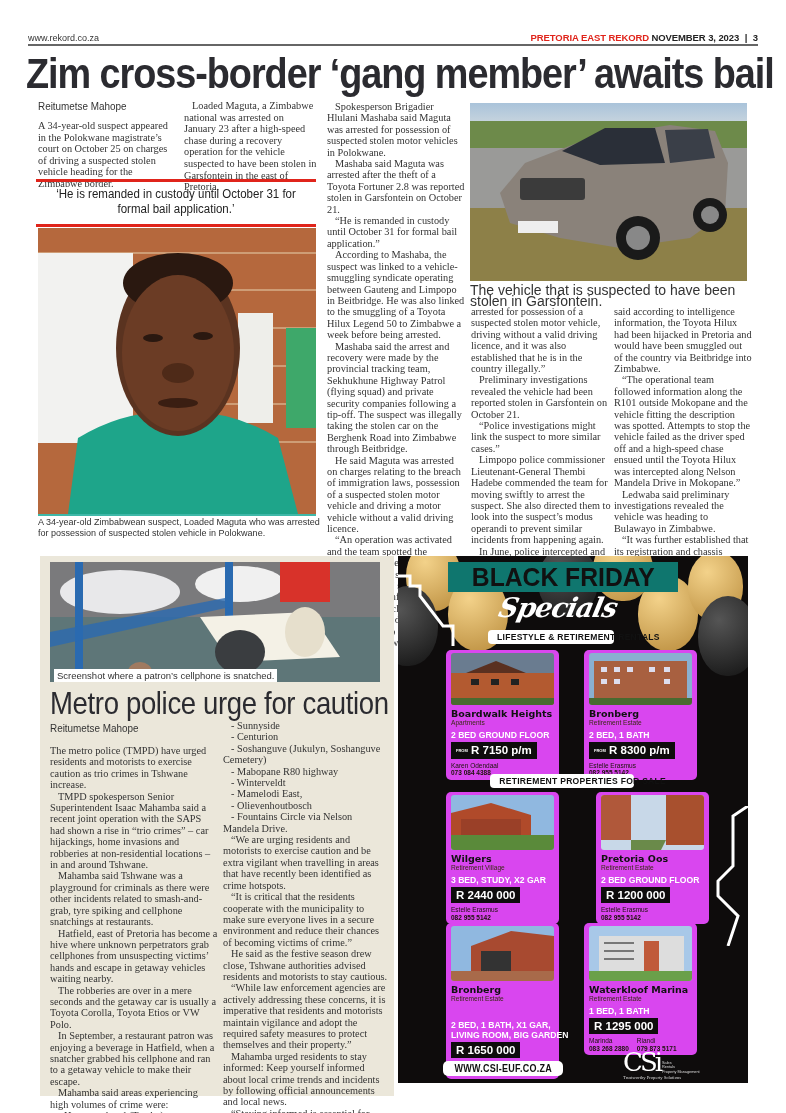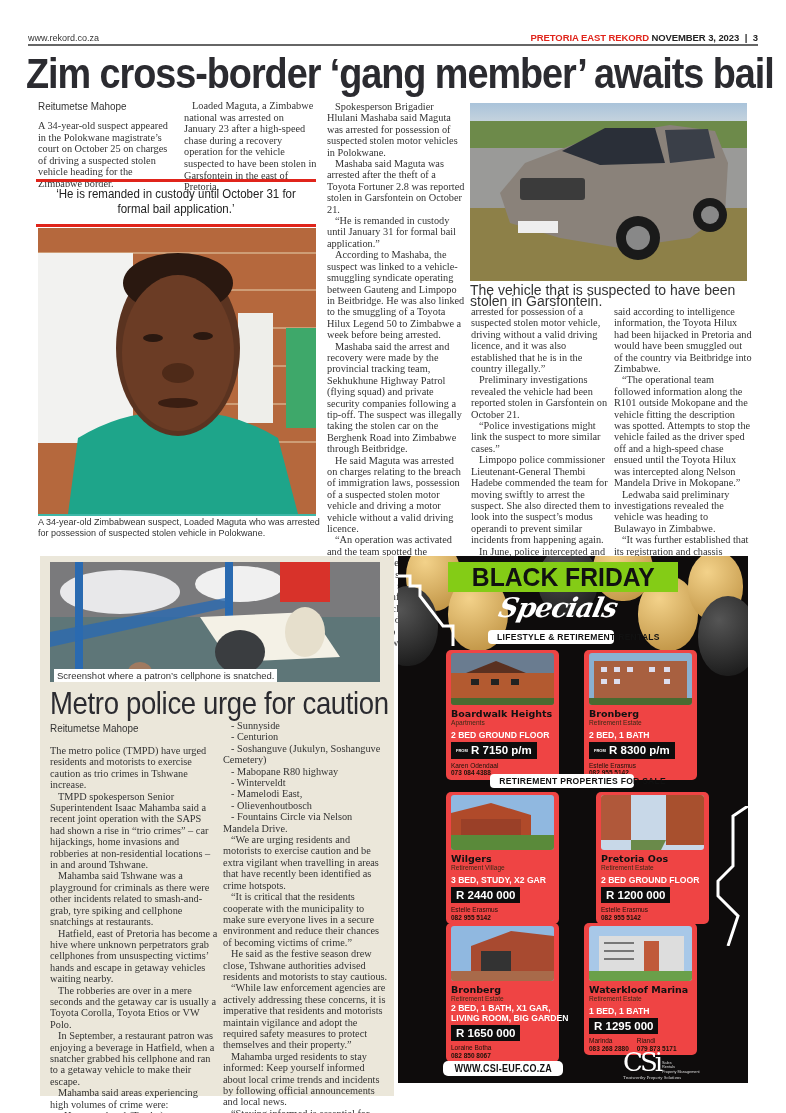--- a/index.html
+++ b/index.html
@@ -35,26 +35,26 @@
   .metro-box { left: 40px; top: 556px; width: 354px; height: 540px; background: #ebe7da; }
   .photo-cctv { left: 50px; top: 562px; width: 330px; height: 120px; overflow: hidden; background: #4a6a70; }
   .cctv-caption { left: 54px; top: 669px; background: #fff; padding: 1px 3px; font: 9.5px "Liberation Sans", sans-serif; color: #333; }
   .metro-title { left: 50px; top: 684px; font: 32px "Liberation Sans", sans-serif; color: #2b2b30; transform: scaleX(0.86); transform-origin: left top; white-space: nowrap; letter-spacing: -0.4px; line-height: 38px; }
   .list p { text-indent: 0; padding-left: 8px; }
   .list p.wrap { padding-left: 0; text-indent: 8px; }
 
   
   .ad { left: 398px; top: 556px; width: 350px; height: 527px; background: #0e0c0c; overflow: hidden; }
   .balloon { position: absolute; border-radius: 50% 50% 48% 48%; }
-  .bf-title { left: 50px; top: 6px; width: 230px; height: 30px; background: #84cc16; color: #111; font: 900 26px "Liberation Sans", sans-serif; text-align: center; line-height: 30px; letter-spacing: 0px; }
+  .bf-title { left: 50px; top: 6px; width: 230px; height: 30px; background: #0f766e; color: #111; font: 900 26px "Liberation Sans", sans-serif; text-align: center; line-height: 30px; letter-spacing: 0px; }
   .bf-title span { display: inline-block; transform: scaleX(0.95); }
   .specials { left: 100px; top: 36px; width: 120px; font: italic bold 27px "DejaVu Serif", serif; color: #fff; text-align: center; letter-spacing: -1px; transform: skewX(-12deg); }
   .pill { background: #fff; color: #111; font: bold 9.5px "Liberation Sans", sans-serif; border-radius: 4px; text-align: center; letter-spacing: 0.3px; white-space: nowrap; }
   .pill span { display: inline-block; transform: scaleX(0.9); }
-  .card { position: absolute; background: #ef4444; border-radius: 5px; padding: 3px 5px; width: 113px; }
+  .card { position: absolute; background: #d946ef; border-radius: 5px; padding: 3px 5px; width: 113px; }
   .card .img { height: 52px; border-radius: 3px; overflow: hidden; margin-bottom: 3px; }
   .card .name { font: bold 9.5px "DejaVu Sans", sans-serif; color: #111; line-height: 11px; }
   .card .sub { font: 6.6px "Liberation Sans", sans-serif; color: #3a2a15; line-height: 8px; }
   .card .spec { font: bold 8.6px "Liberation Sans", sans-serif; color: #fff; line-height: 10px; margin-top: 3px; white-space: nowrap; }
   .card .price { display: inline-block; background: #0e0c0c; color: #fff; font: bold 11.5px "Liberation Sans", sans-serif; padding: 1px 5px; margin-top: 2px; line-height: 14px; }
   .card .contact { font: 6.5px "Liberation Sans", sans-serif; color: #1a1208; line-height: 7.5px; margin-top: 3px; }
   .card .contact b { font-weight: bold; }
   .card .two-col { display: flex; gap: 8px; }
   .csi-url { left: 45px; top: 505px; }
   .csi-logo { left: 225px; top: 494px; color: #fff; }
@@ -105,21 +105,21 @@
     <ellipse cx="140" cy="145" rx="16" ry="10" fill="#4e2a18"></ellipse>
     <ellipse cx="140" cy="175" rx="20" ry="5" fill="#3a1e12"></ellipse>
   </svg>
 </div>
 <div class="abs teal-line"></div>
 <div class="abs caption" style="left:38px; top:517px; width:290px;">A 34-year-old Zimbabwean suspect, Loaded Maguta who was arrested for possession of suspected stolen vehicle in Polokwane.</div>
 
 <div class="abs body-text" style="left:327px; top:101px; width:138px;">
   <p>Spokesperson Brigadier Hlulani Mashaba said Maguta was arrested for possession of suspected stolen motor vehicles in Polokwane.</p>
   <p>Mashaba said Maguta was arrested after the theft of a Toyota Fortuner 2.8 was reported stolen in Garsfontein on October 21.</p>
-  <p>“He is remanded in custody until January 31 for formal bail application.”</p>
+  <p>“He is remanded in custody until October 31 for formal bail application.”</p>
   <p>According to Mashaba, the suspect was linked to a vehicle-smuggling syndicate operating between Gauteng and Limpopo in Beitbridge. He was also linked to the smuggling of a Toyota Hilux Legend 50 to Zimbabwe a week before being arrested.</p>
   <p>Mashaba said the arrest and recovery were made by the provincial tracking team, Sekhukhune Highway Patrol (flying squad) and private security companies following a tip-off. The suspect was illegally taking the stolen car on the Berghenk Road into Zimbabwe through Beitbridge.</p>
   <p>He said Maguta was arrested on charges relating to the breach of immigration laws, possession of a suspected stolen motor vehicle and driving a motor vehicle without a valid driving licence.</p>
   <p>“An operation was activated and the team spotted the described vehicle.</p>
   <p>“They tried to stop it, but the driver sped off,” said Mashaba.</p>
   <p>He said law enforcement gave chase from Kuschke Agricultural School until the driver stopped at the R101 next to Lunds.</p>
   <p>“The suspect was immediately</p>
 </div>
 
 <div class="abs photo-car">
@@ -319,21 +319,21 @@
     <div class="img" style="height:55px;">
       <svg width="103" height="55" viewBox="0 0 103 55">
           <rect width="103" height="55" fill="#90b8e0"></rect>
           <path d="M20 20 L60 5 L103 10 L103 45 L20 45 Z" fill="#a84a30"></path>
           <rect x="30" y="25" width="30" height="20" fill="#333"></rect>
           <rect y="45" width="103" height="10" fill="#a86a4a"></rect>
         </svg>
     </div>
     <div class="name">Bronberg</div>
     <div class="sub">Retirement Estate</div>
-    <div class="spec" style="margin-top:0;">2 BED, 1 BATH, X1 GAR,</div>
+    <div class="spec" style="margin-top:17px;">2 BED, 1 BATH, X1 GAR,</div>
     <div class="spec" style="margin-top:0;">LIVING ROOM, BIG GARDEN</div>
     <div class="price">R 1650 000</div>
     <div class="contact"><div>Loraine Botha</div><b>082 850 8067</b></div>
   </div>
   <div class="card" style="left:186px; top:367px;">
     <div class="img" style="height:55px;">
       <svg width="103" height="55" viewBox="0 0 103 55">
           <rect width="103" height="55" fill="#a8c8e8"></rect>
           <rect x="10" y="10" width="85" height="35" fill="#ddd"></rect>
           <rect x="55" y="15" width="15" height="30" fill="#c05a3a"></rect>

